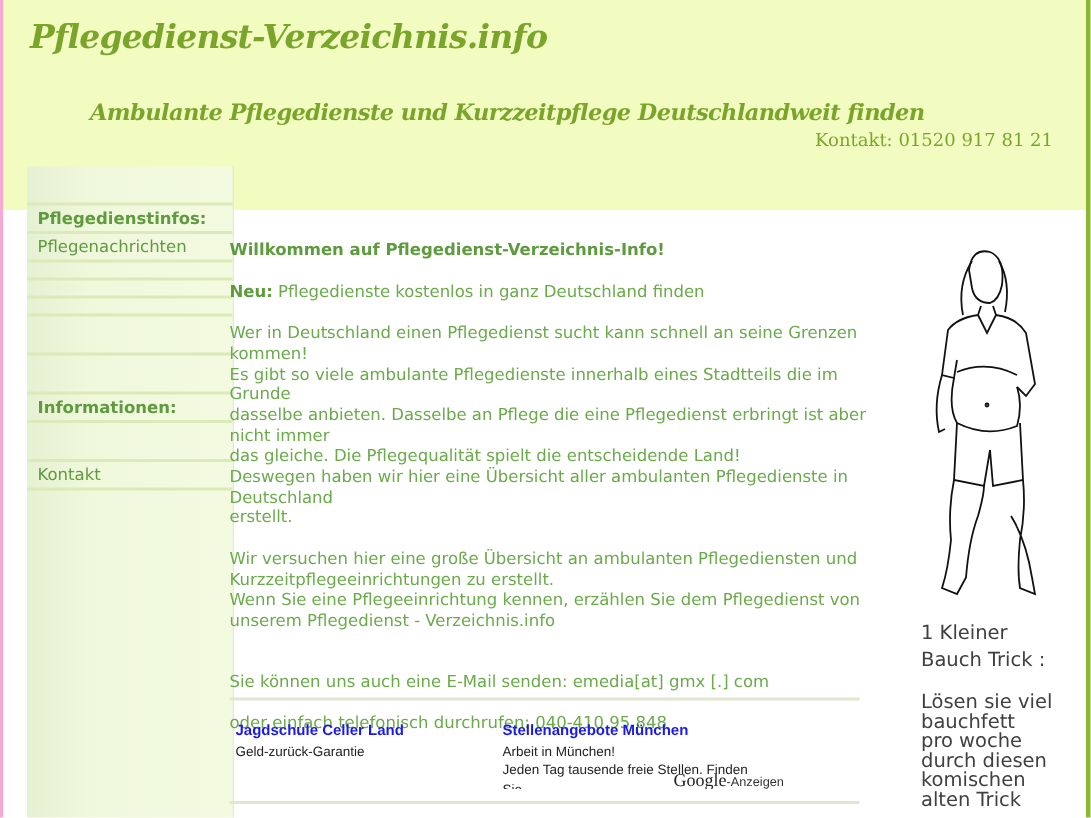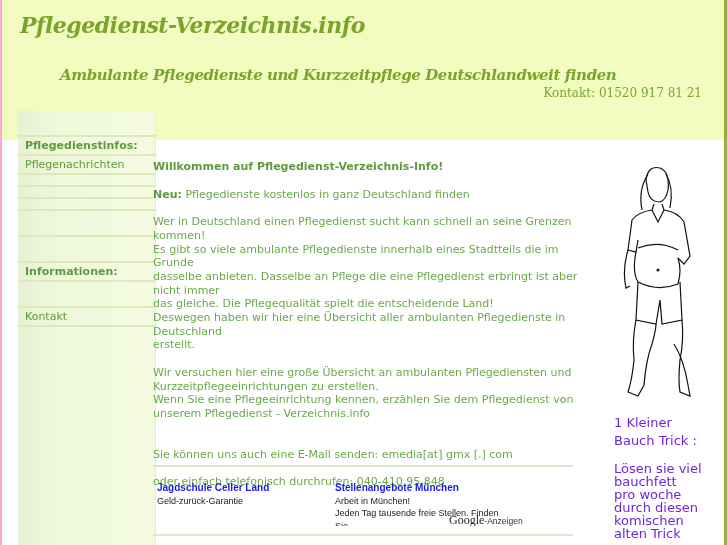--- a/index.html
+++ b/index.html
@@ -57,21 +57,21 @@
       position:absolute; left:155px; top:482px; width:400px; height:44px; overflow:hidden;
       font-family:"Liberation Sans", sans-serif; font-size:9px; color:#222;
     }
     .ad { position:absolute; top:0; width:178px; line-height:12.5px; }
     .ad-title { color:#1a1ae8; font-weight:bold; font-size:10px; }
     .google-label { position:absolute; left:292px; top:31px; font-size:8.5px; color:#333; }
     .google-label b { font-family:"Liberation Serif", serif; font-weight:normal; font-size:12px; color:#222; }
     .right-ad { position:absolute; left:612px; top:160px; width:110px; height:385px; overflow:hidden; }
     .right-ad svg { display:block; }
     .ad-text {
-      font-family:"DejaVu Sans", sans-serif; font-size:13px; color:#6d28d9; line-height:15px;
+      font-family:"DejaVu Sans", sans-serif; font-size:13px; color:#404040; line-height:15px;
     }
   </style>
 </head>
 <body>
 
 <div class="page">
   <div class="header">
     <div class="site-title">Pflegedienst-Verzeichnis.info</div>
     <div class="tagline">Ambulante Pflegedienste und Kurzzeitpflege Deutschlandweit finden</div>
     <div class="contact">Kontakt: 01520 917 81 21</div>
@@ -96,21 +96,21 @@
     <p><span class="neu-label">Neu:</span><span> Pflegedienste kostenlos in ganz Deutschland finden</span></p>
     <div class="gap"></div>
     <p>Wer in Deutschland einen Pflegedienst sucht kann schnell an seine Grenzen kommen!</p>
     <p>Es gibt so viele ambulante Pflegedienste innerhalb eines Stadtteils die im Grunde</p>
     <p>dasselbe anbieten. Dasselbe an Pflege die eine Pflegedienst erbringt ist aber nicht immer</p>
     <p>das gleiche. Die Pflegequalität  spielt die entscheidende Land!</p>
     <p>Deswegen haben wir hier eine Übersicht aller ambulanten Pflegedienste in Deutschland</p>
     <p>erstellt.</p>
     <div class="gap"></div>
     <p>Wir versuchen hier eine große Übersicht an ambulanten Pflegediensten und</p>
-    <p>Kurzzeitpflegeeinrichtungen zu erstellen.</p>
+    <p>Kurzzeitpflegeeinrichtungen zu erstellt.</p>
     <p>Wenn Sie eine Pflegeeinrichtung kennen, erzählen Sie dem Pflegedienst von</p>
     <p>unserem Pflegedienst - Verzeichnis.info</p>
     <div class="gap"></div>
     <div class="gap"></div>
     <p>Sie können uns auch eine E-Mail senden: emedia[at] gmx [.] com</p>
     <div class="gap"></div>
     <p>oder einfach telefonisch durchrufen: 040-410 95 848</p>
   </div>
 
   <div class="divider" style="top:465px"></div>

